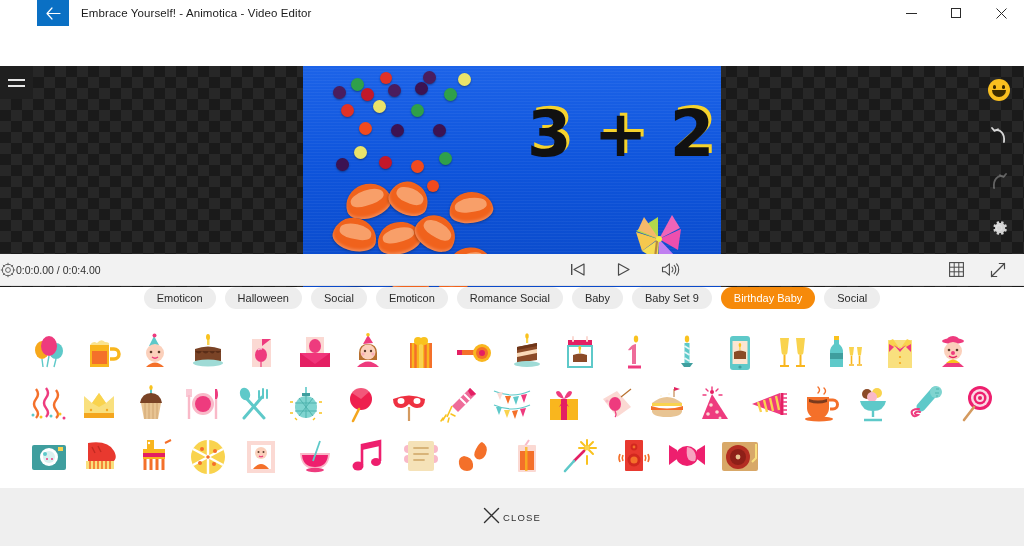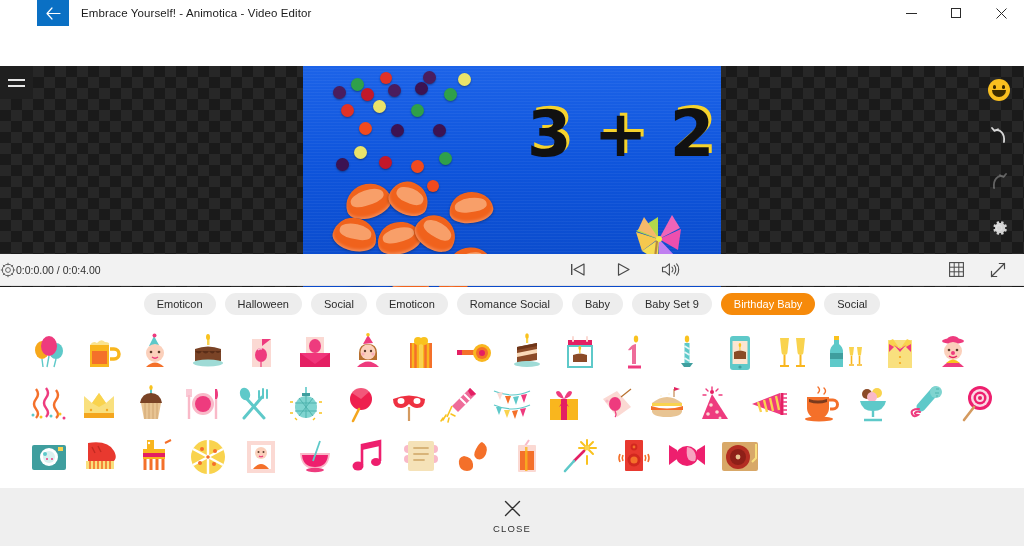--- a/index.html
+++ b/index.html
@@ -111,21 +111,21 @@
   }
   .tp-left { display:flex; align-items:center; gap: 0; width: 300px; }
   .timecode { font-size: 10.5px; color: #2f2f2f; }
   .tp-center { flex: 1; display: flex; align-items: center; justify-content: center; gap: 30px; }
   .tp-right { display: flex; align-items: center; gap: 26px; padding-right: 18px; }
   .tp-icon { color: #4a4a4a; display: flex; align-items: center; justify-content: center; }
 
   
   .tabs-wrap {
     position: absolute; top: 287px; left: 0; width: 1024px; height: 34px;
-    background: #ffffff; display: flex; align-items: center; justify-content: center; gap: 9px;
+    background: #ffffff; display: flex; justify-content: center; gap: 9px;
   }
   .tab {
     height: 22px; padding: 0 13px; border-radius: 11px;
     background: #ededed; color: #2b2b2b; font-size: 11px;
     display: flex; align-items: center; justify-content: center;
     white-space: nowrap;
   }
   .tab.active { background: #f68a0a; color: #ffffff; }
 
   
@@ -136,21 +136,21 @@
   .sticker-row { display: flex; height: 52px; align-items: center; }
   .sticker-cell {
     width: 53.2px; height: 52px;
     display: flex; align-items: center; justify-content: center;
   }
   .sticker-cell svg { display: block; }
 
   
   .closebar {
     position: absolute; top: 488px; left: 0; width: 1024px; height: 58px;
-    background: #efefef; display: flex; flex-direction: column;
+    background: #efefef; display: flex; flex-direction: row;
     align-items: center; justify-content: center; gap: 3px;
   }
   .close-x { color: #303030; line-height: 1; }
   .close-label { font-size: 9.5px; color: #303030; letter-spacing: 1.2px; }
 </style>
 </head>
 <body>
 
 <div id="app">
 

